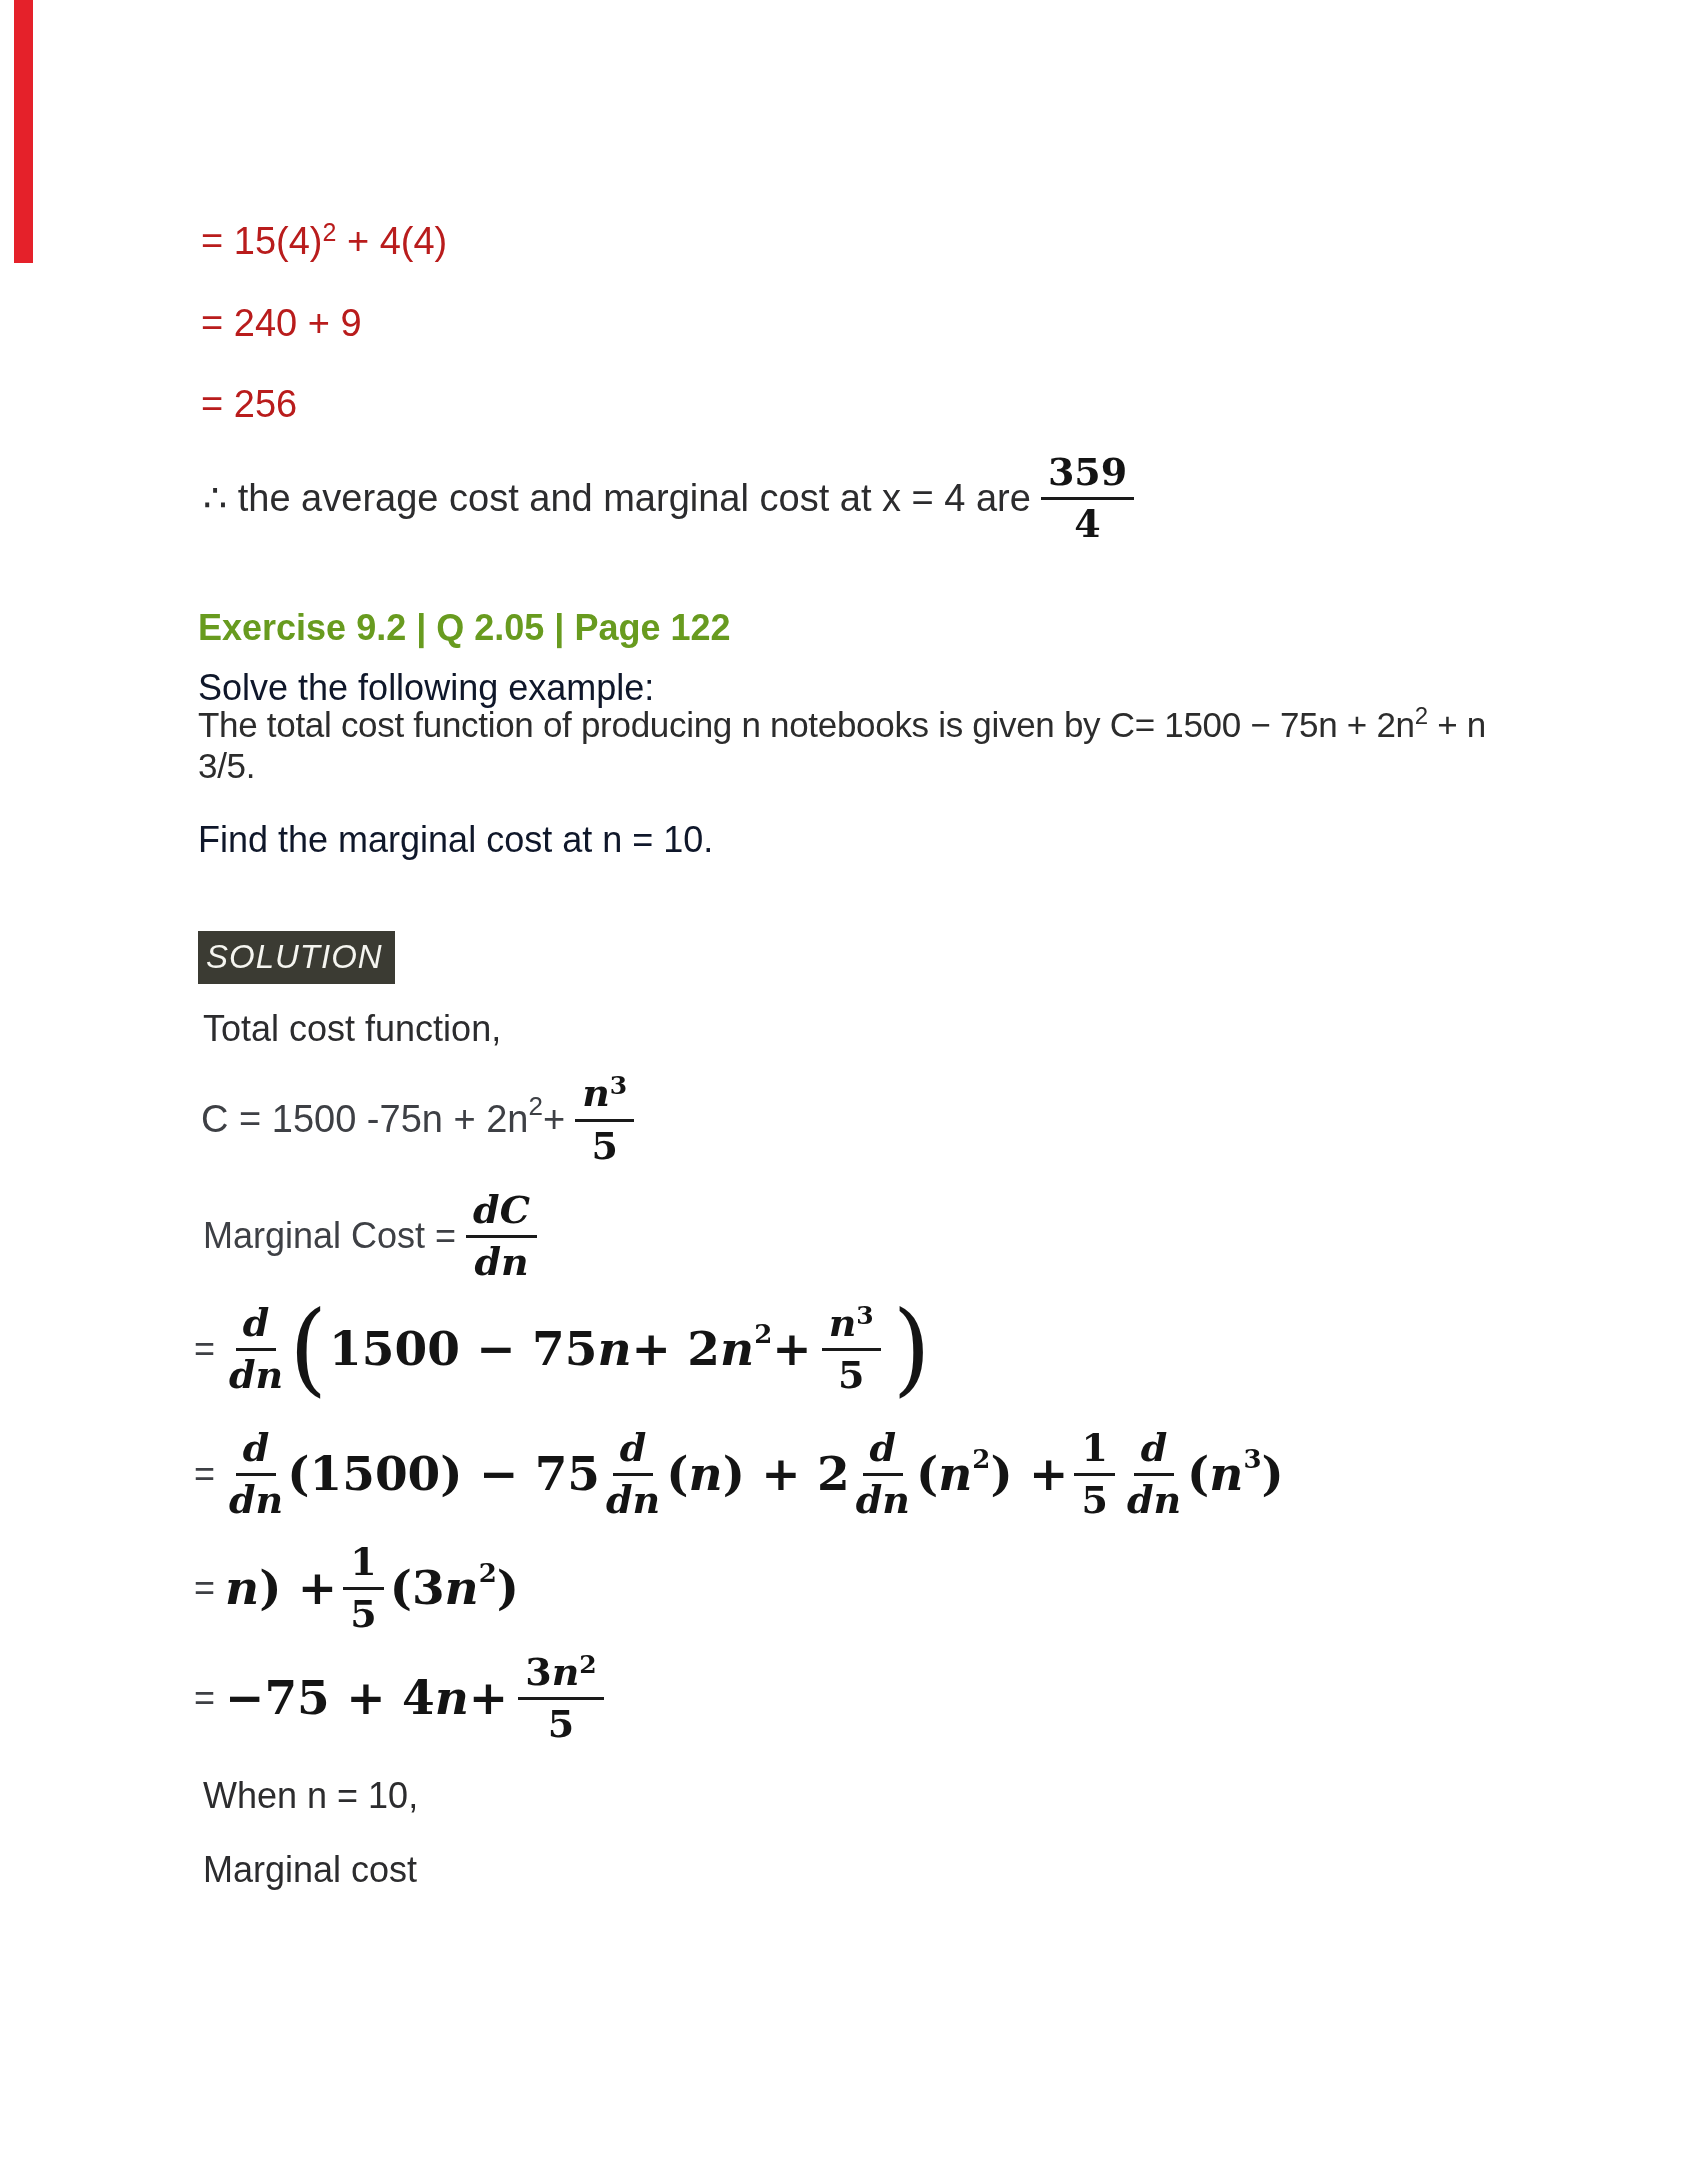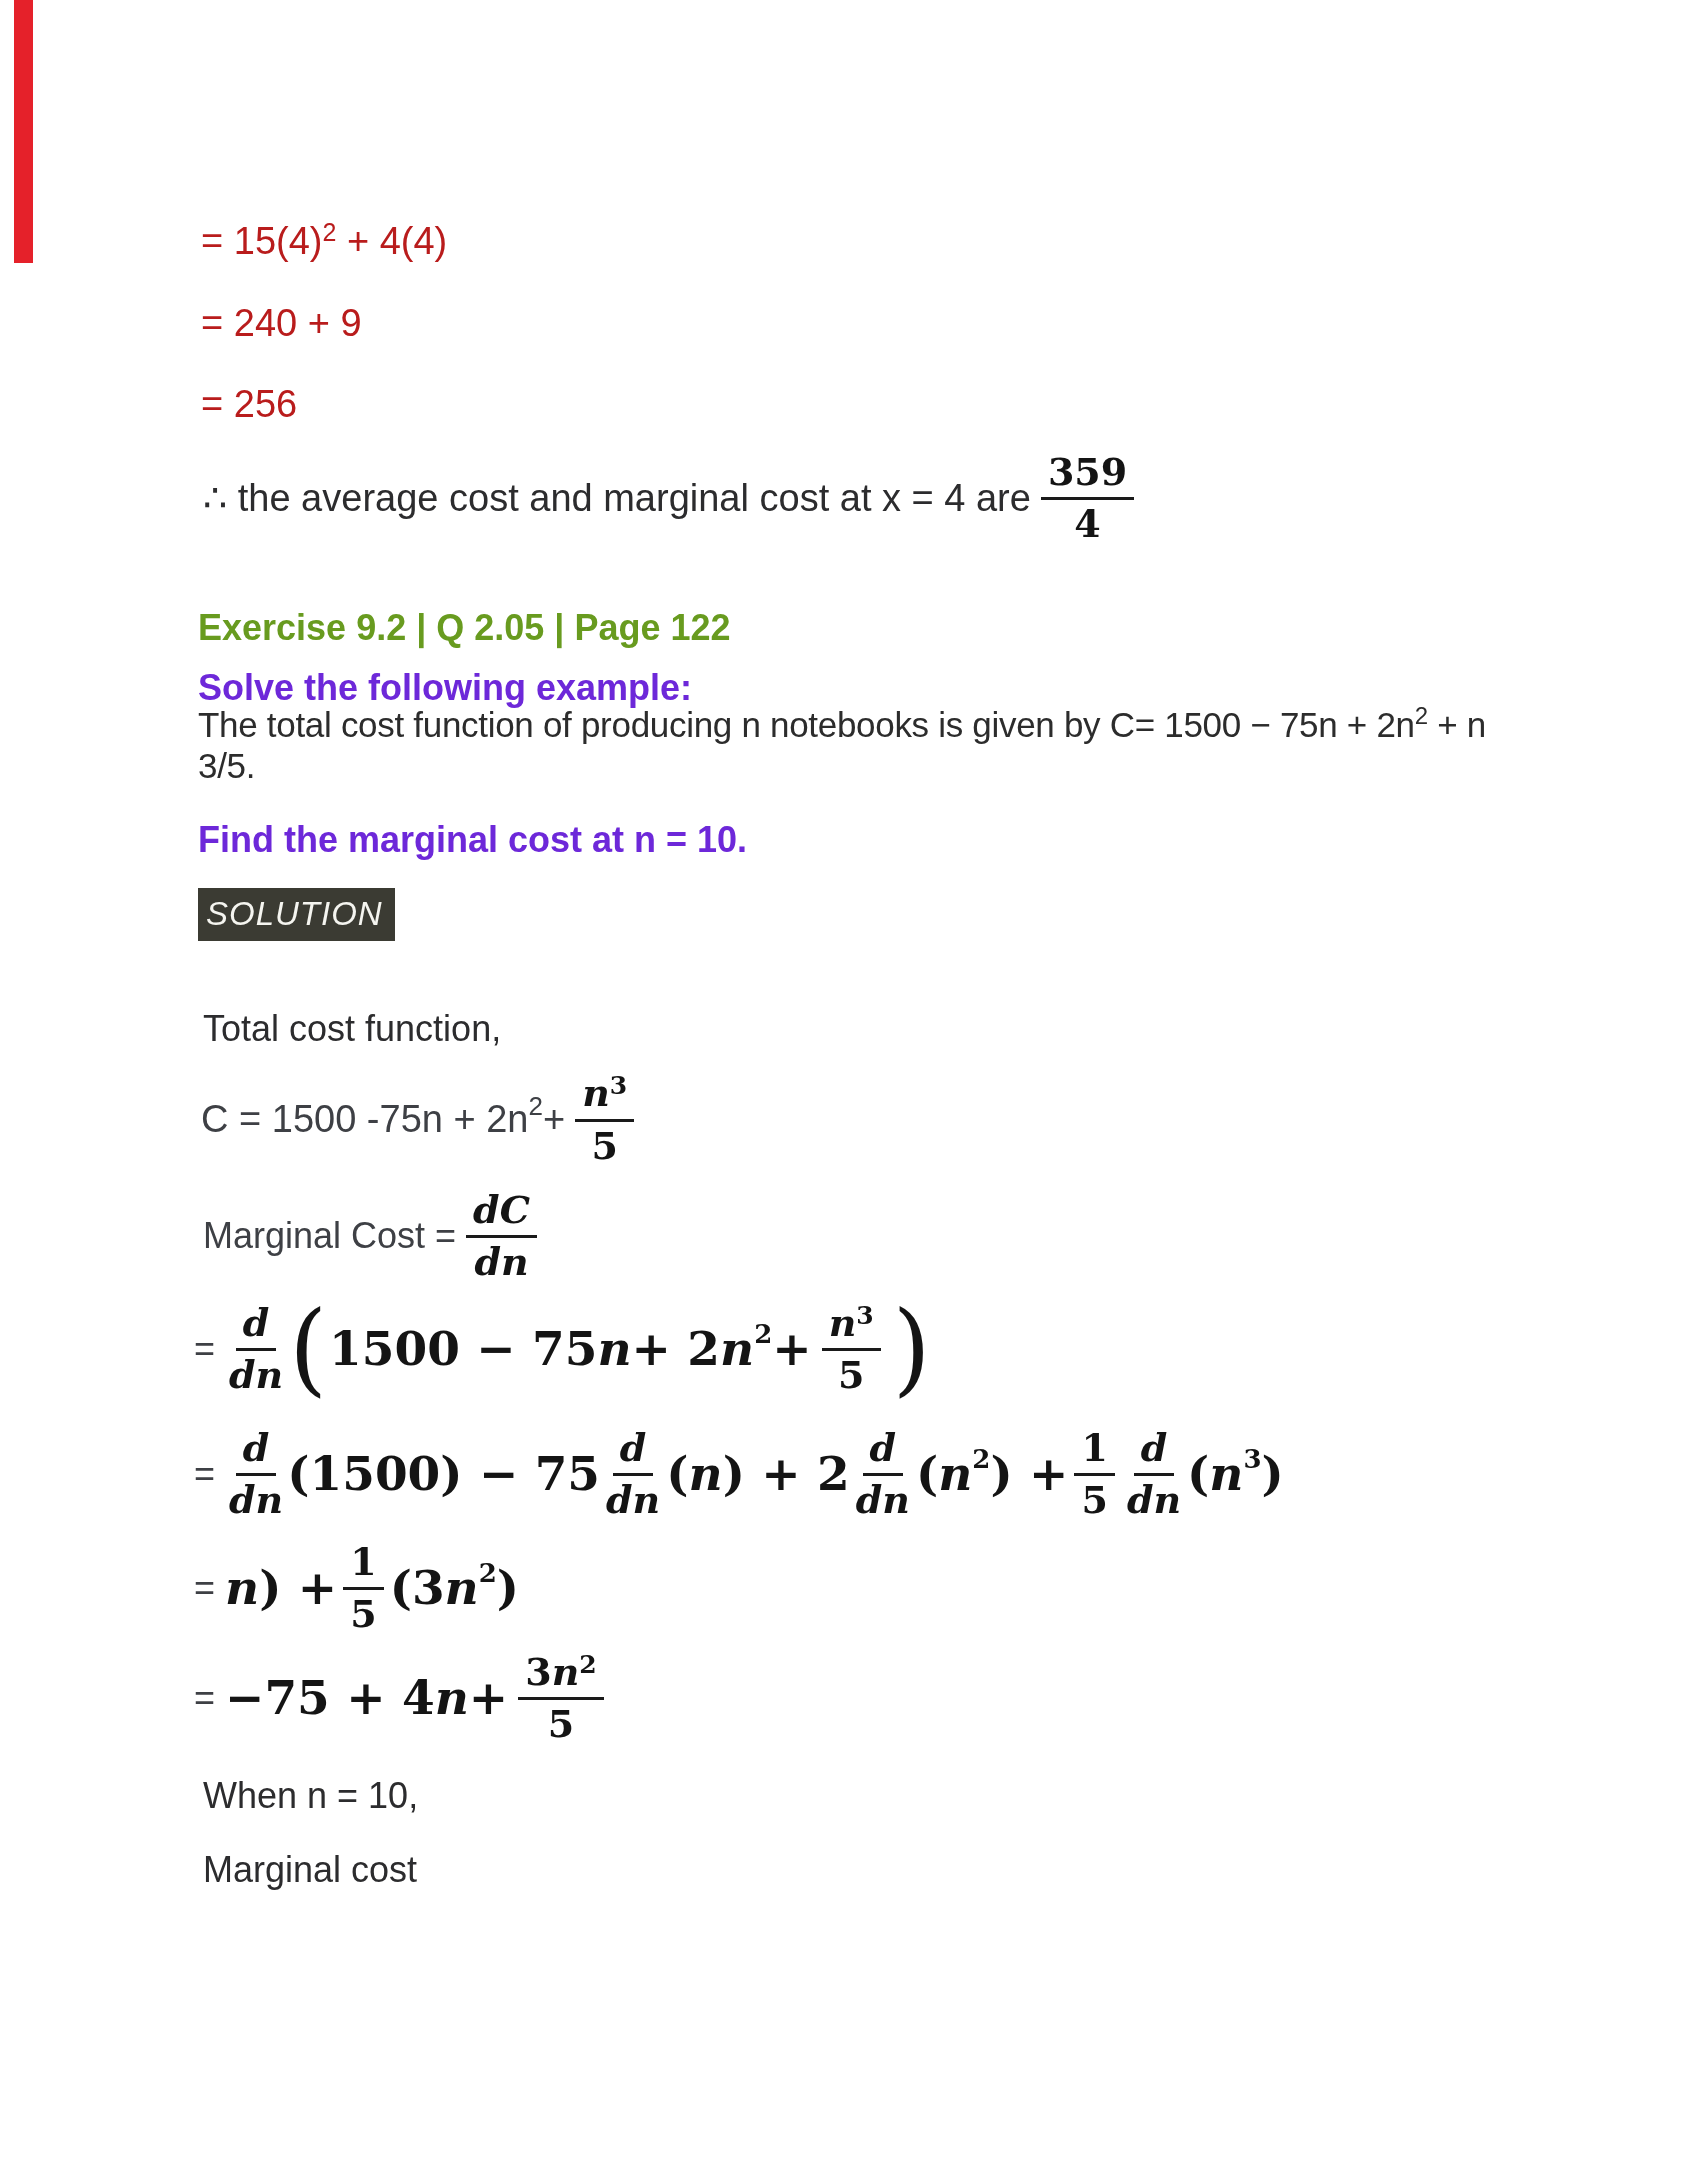--- a/index.html
+++ b/index.html
@@ -6,21 +6,21 @@
   body{
     width:1683px;height:2178px;background:#ffffff;position:relative;
     overflow:hidden;font-family:"Liberation Sans",sans-serif;
   }
   .abs{position:absolute;}
   
   .redbar{left:14px;top:0;width:19px;height:263px;background:#e5212a;}
   
   .sans{color:#b91c1c;font-size:38px;white-space:nowrap;}
   .dark{color:#2c2c2e;}
-  .bold{font-weight:700;color:#6d28d9;}
+  .bold{font-weight:400;color:#0f172a;}
   .qtext{font-size:35px;color:#2c2c2c;letter-spacing:-0.3px;}
   .ssup{font-size:25px;position:relative;top:-13px;}
   .green{color:#689b1f;font-weight:700;font-size:36px;white-space:nowrap;}
   
   .solbox{
     background:#3b3b33;color:#f5f5f0;display:inline-block;
     font-style:italic;font-size:33px;padding:7px 12px 8px 8px;letter-spacing:1px;
   }
   
   .mrow{display:flex;align-items:center;white-space:nowrap;}
@@ -58,21 +58,21 @@
 
 <div class="abs green" style="left:198px;top:607px;">Exercise 9.2 | Q 2.05 | Page 122</div>
 
 <div class="abs sans bold" style="left:198px;top:667px;font-size:36px;">Solve the following example:</div>
 <div class="abs qtext" style="left:198px;top:705px;white-space:nowrap;">
   <span>The total cost function of producing n notebooks is given by C= 1500 − 75n + 2n</span><span class="ssup" style="font-size:24px;">2</span><span> + n</span>
 </div>
 <div class="abs qtext" style="left:198px;top:746px;">3/5.</div>
 <div class="abs sans bold" style="left:198px;top:819px;font-size:36px;">Find the marginal cost at n = 10.</div>
 
-<div class="abs" style="left:198px;top:888px;">
+<div class="abs" style="left:198px;top:931px;">
   <span class="solbox">SOLUTION</span>
 </div>
 
 <div class="abs sans dark" style="left:203px;top:1008px;font-size:36px;">Total cost function,</div>
 
 <div class="abs mrow" style="left:201px;top:1067px;height:104px;">
   <span class="sansmix">C = 1500 -75n + 2n</span>
     <span class="ssup sansmix" style="font-size:26px;">2</span>
     <span class="sansmix"> + </span>
   <span class="frac">

